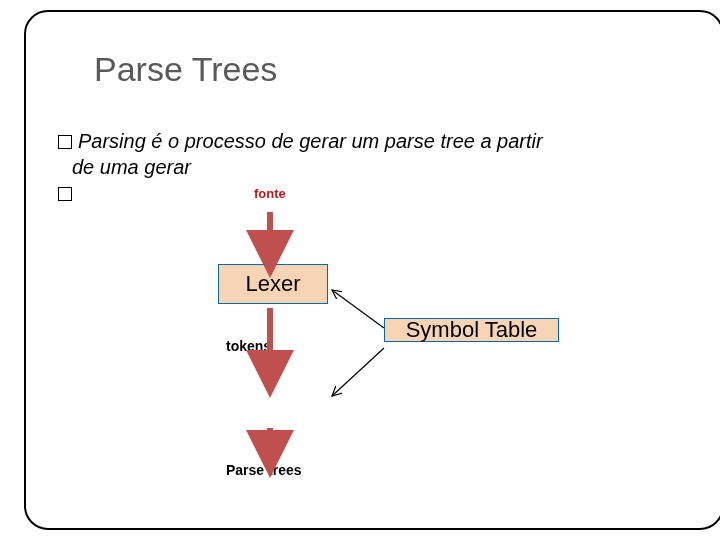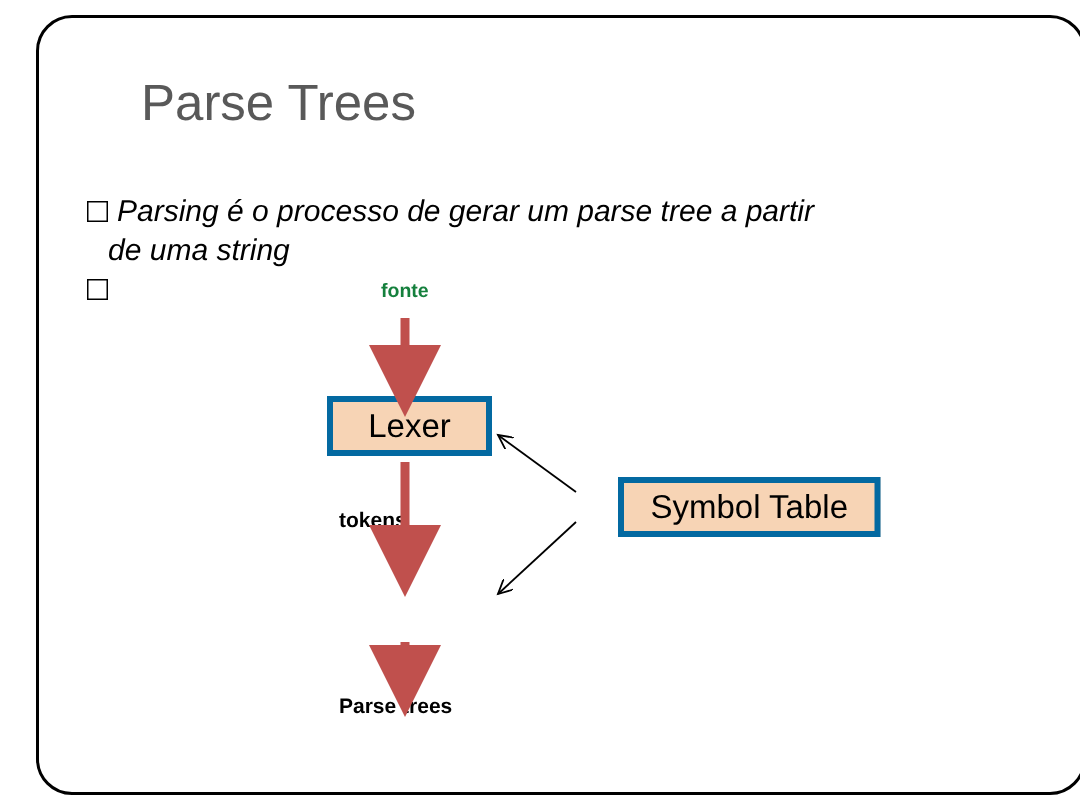--- a/index.html
+++ b/index.html
@@ -40,35 +40,35 @@
     width: 14px; height: 14px;
     border: 1.5px solid #000;
     margin-right: 6px;
     vertical-align: -1px;
   }
   .fonte {
     position: absolute;
     left: 228px; top: 174px;
     font-size: 13px;
     font-weight: bold;
-    color: #15803d;
+    color: #b91c1c;
   }
   .box {
     position: absolute;
-    border: 4px solid #0369a1;
+    border: 1px solid #0369a1;
     background: #f7d4b5;
     display: flex;
     align-items: center;
     justify-content: center;
     font-size: 22px;
     color: #000;
   }
   .lexer { left: 192px; top: 252px; width: 110px; height: 40px; }
   .parser { left: 188px; top: 372px; width: 114px; height: 40px; }
-  .symtab { left: 358px; top: 306px; width: 175px; height: 40px; font-size: 22px; margin-left: 28px; }
+  .symtab { left: 358px; top: 306px; width: 175px; height: 24px; font-size: 22px; }
   .label-small {
     position: absolute;
     font-size: 14px;
     font-weight: bold;
     color: #000;
   }
   .ltokens { left: 200px; top: 326px; }
   .lptrees { left: 200px; top: 450px; }
   svg.overlay {
     position: absolute;
@@ -81,21 +81,21 @@
 <body>
 
 <div class="frame">
 
   <div class="title">Parse Trees</div>
 
   <div class="bullet-line b1">
     <span class="sq"></span><span>Parsing é o processo de gerar um parse tree a partir</span>
   </div>
   <div class="bullet-line b2">
-    <span>de uma string</span>
+    <span>de uma gerar</span>
   </div>
   <div class="bullet-line b3">
     <span class="sq"></span>
   </div>
 
   <div class="fonte">fonte</div>
 
   <div class="box lexer">Lexer</div>
   <div class="box symtab">Symbol Table</div>
 

